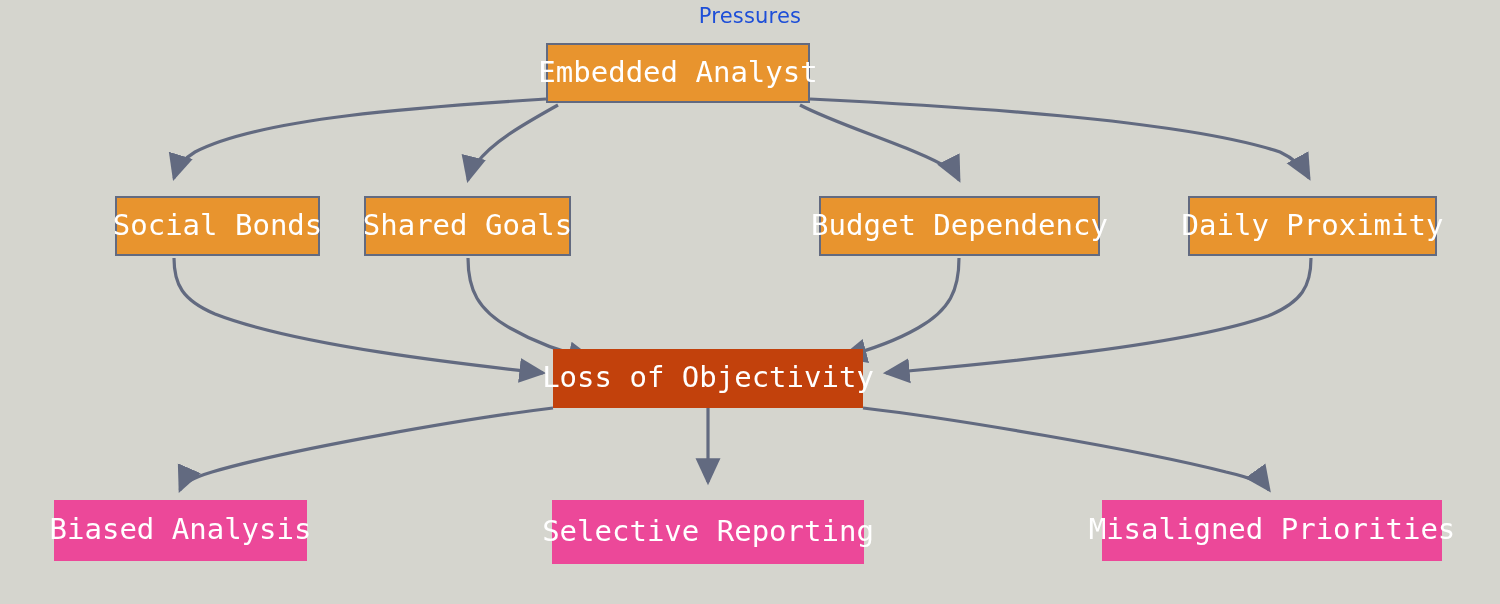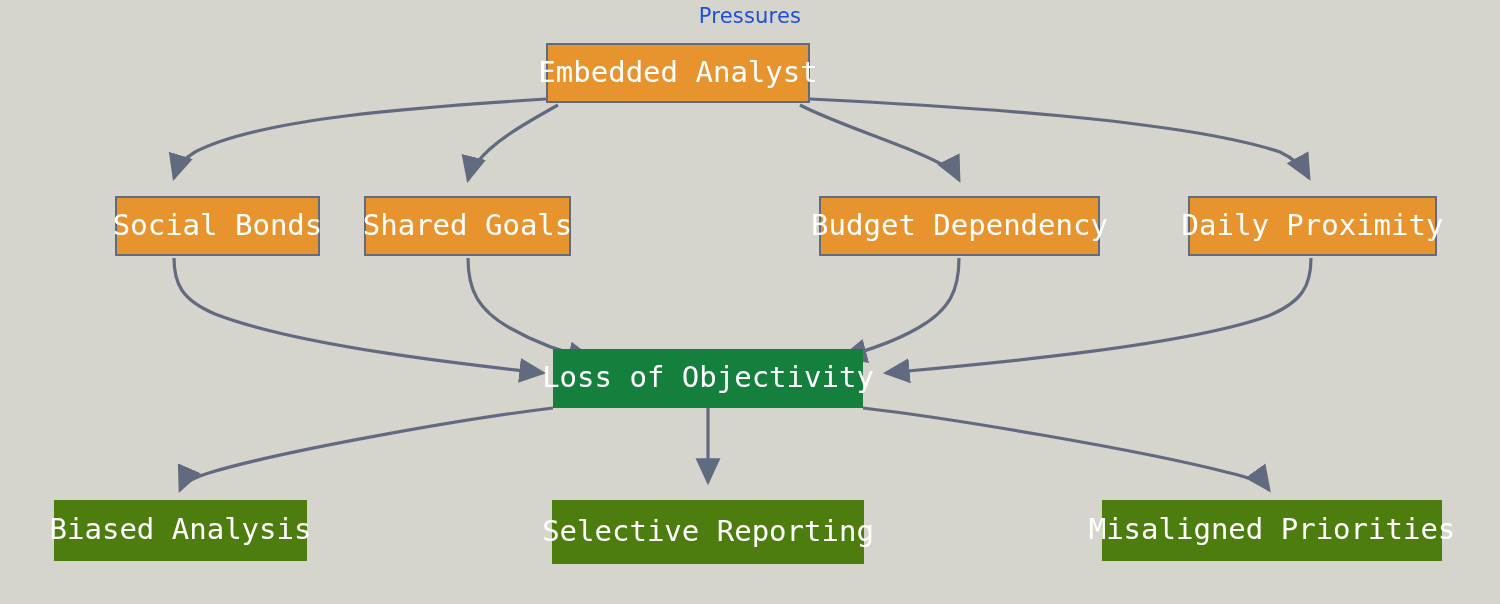--- a/index.html
+++ b/index.html
@@ -52,25 +52,25 @@
     line-height: 1;
     color: #ffffff;
     white-space: nowrap;
     letter-spacing: 0px;
   }
   .node.orange {
     background: #e8942e;
     border: 2px solid #626a80;
   }
   .node.orange-noborder {
-    background: #15803d;
+    background: #c2410c;
     border: none;
   }
   .node.dark {
-    background: #4d7c0f;
+    background: #ec4899;
     border: none;
   }
   .node-label {
     display: block;
     transform: translateY(-1px);
   }
 </style>
 </head>
 <body>
 

